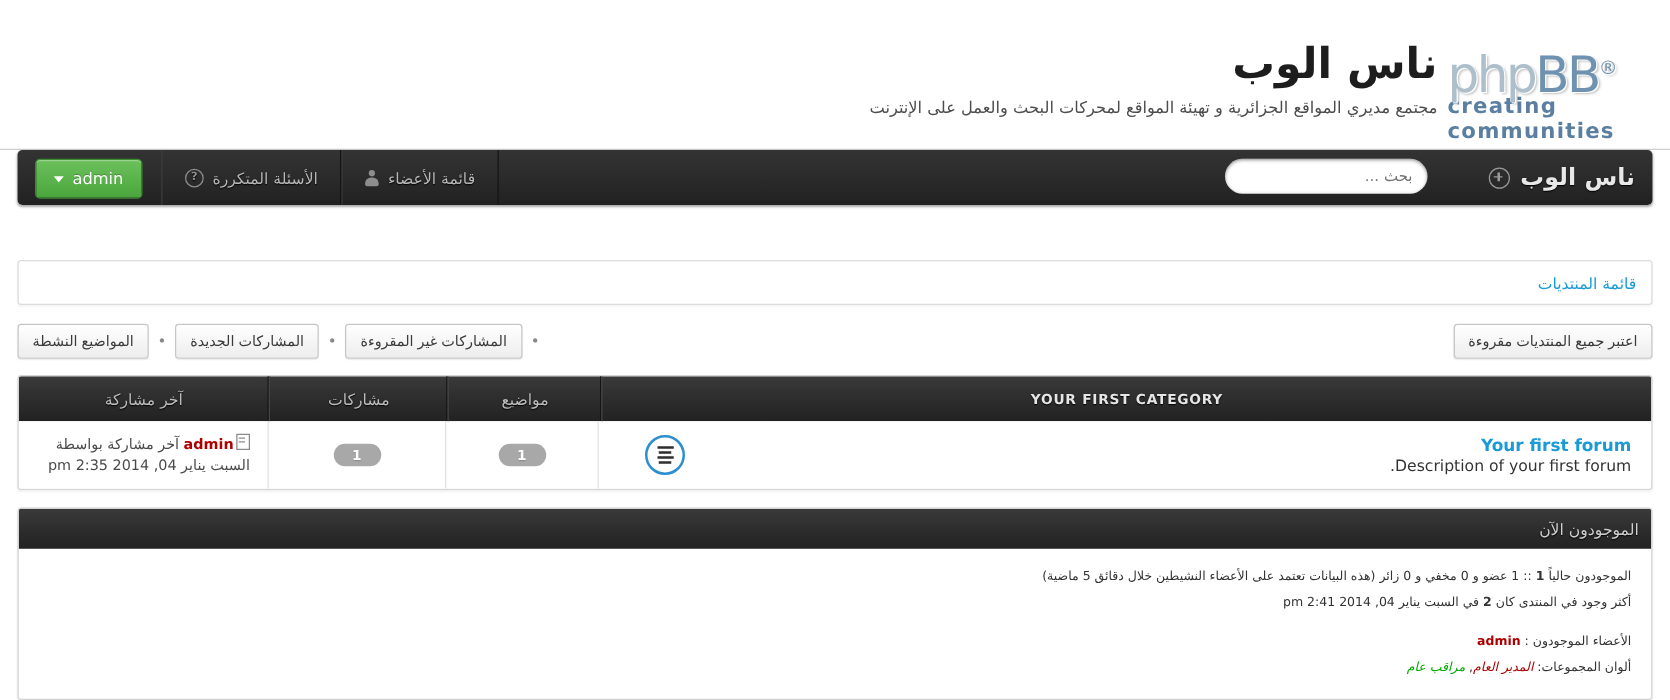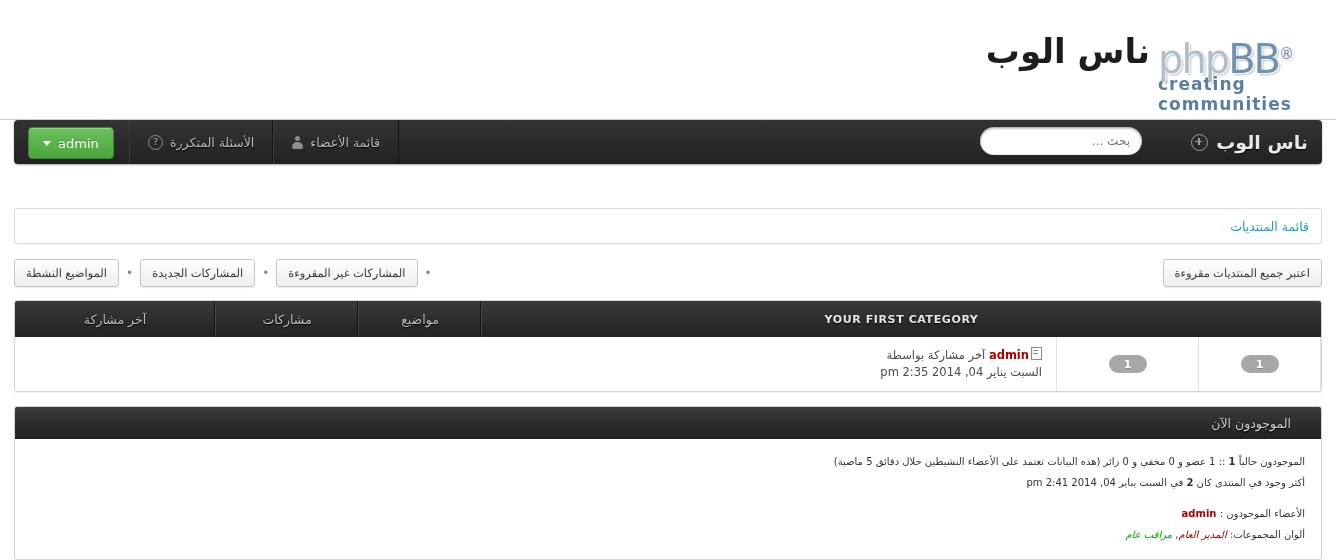--- a/index.html
+++ b/index.html
@@ -437,21 +437,21 @@
     background: #fff;
     overflow: hidden;
     box-shadow: 0 1px 2px rgba(0,0,0,0.06);
   }
   .online-head {
     height: 32px;
     background: linear-gradient(to bottom, #3a3a3a 0%, #2c2c2c 55%, #222222 100%);
     display: flex;
     align-items: center;
     justify-content: flex-start;
-    padding: 0 30px;
+    padding: 0 10px;
     color: #cfcfcf;
     font-size: 12.5px;
     text-shadow: 0 1px 1px #000;
   }
   .online-body {
     padding: 12px 16px 14px 16px;
     font-size: 10px;
     color: #333;
     line-height: 21px;
     text-align: right;
@@ -467,20 +467,21 @@
 
 <div class="page">
 
   <div class="site-header">
     <div class="logo-wrap">
       <div class="phpbb-logo"><span class="light">php</span><span>BB</span><span class="reg">®</span></div>
       <div class="phpbb-tag">creating communities</div>
     </div>
     <div class="title-block">
       <div class="site-title">ناس الوب</div>
+      <div class="site-desc">مجتمع مديري المواقع الجزائرية و تهيئة المواقع لمحركات البحث والعمل على الإنترنت</div>
     </div>
   </div>
 
   <div class="navbar">
     <div class="nav-home">
       <span>ناس الوب</span>
       <span class="icon-home-circle"></span>
     </div>
 
     <div class="nav-search">
@@ -526,20 +527,34 @@
 
     <div class="forum-block">
       <div class="cat-header">
         <div class="cat-title">YOUR FIRST CATEGORY</div>
         <div class="col-head col-topics">مواضيع</div>
         <div class="col-head col-posts">مشاركات</div>
         <div class="col-head col-last">آخر مشاركة</div>
       </div>
 
       <div class="forum-row">
+        <div class="forum-main">
+          <div class="forum-text">
+            <span class="forum-name">Your first forum</span>
+            <span class="forum-desc">Description of your first forum.</span>
+          </div>
+          <div class="forum-icon-cell">
+            <span class="forum-icon">
+                <i></i>
+                <i></i>
+                <i></i>
+                <i></i>
+              </span>
+          </div>
+        </div>
         <div class="cell col-topics">
           <span class="count-pill">1</span>
         </div>
         <div class="cell col-posts">
           <span class="count-pill">1</span>
         </div>
         <div class="cell col-last">
           <div class="lastpost">
             <div>
               <span class="mini-icon"></span><span class="who">admin</span>

